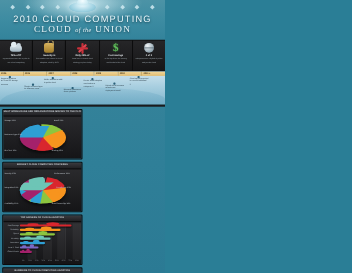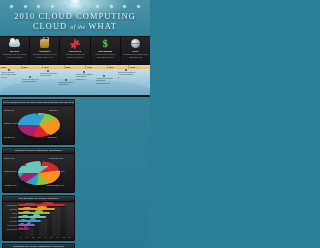--- a/index.html
+++ b/index.html
@@ -19,21 +19,21 @@
   .star{display:inline-block;width:3px;height:3px;margin:0 3px;background:#cfe9f0;
         transform:rotate(45deg);vertical-align:middle;opacity:.85;}
   .ufo{position:absolute;left:50%;top:2px;transform:translateX(-50%);
        width:24px;height:9px;border-radius:50%;
        background:radial-gradient(ellipse at 50% 30%,#eaf8fd,#9fd2e2 60%,#6fb3c8);
        box-shadow:0 0 6px rgba(225,248,255,.8);}
   .ufo:after{content:"";position:absolute;left:50%;top:-3px;transform:translateX(-50%);
        width:10px;height:6px;border-radius:50% 50% 40% 40%;
        background:radial-gradient(ellipse at 50% 30%,#f4fdff,#b9e2ee);}
   .title1{position:absolute;left:0;right:0;top:12px;text-align:center;
-          font-family:Liberation Serif, serif;font-size:8.4px;letter-spacing:1.1px;
+          font-family:Liberation Sans, sans-serif;font-size:8.4px;letter-spacing:1.1px;
           color:#e9f7fb;text-shadow:0 1px 2px rgba(0,20,30,.6);white-space:nowrap;}
   .title2{position:absolute;left:0;right:0;top:22px;text-align:center;
           font-family:"Liberation Serif",serif;font-size:8.4px;letter-spacing:1.1px;
           color:#e9f7fb;text-shadow:0 1px 2px rgba(0,20,30,.6);white-space:nowrap;}
   .title2 .ital{font-style:italic;font-size:5.6px;letter-spacing:.4px;}
 
   
   .stats{display:flex;height:27px;background:#1b1b1d;
          border-top:1px solid #0d0d0e;border-bottom:1px solid #0d0d0e;}
   .stat{flex:1;position:relative;padding:1px 1px 0;text-align:center;
@@ -138,21 +138,21 @@
       <span class="star"></span>
       <span class="star"></span>
       <span class="star"></span>
       <span class="star"></span>
     </div>
     <div class="ufo"></div>
     <div class="title1">2010 CLOUD COMPUTING</div>
     <div class="title2">
       <span>CLOUD</span>
       <span class="ital">of the</span>
-      <span>WHAT</span>
+      <span>UNION</span>
     </div>
   </div>
 
   <div class="stats">
     <div class="stat">
       <div class="stat-ico">
           <span class="ic ic-cloud"></span>
         </div>
       <div class="stat-txt">
         <span class="stat-num">78% of IT</span>

